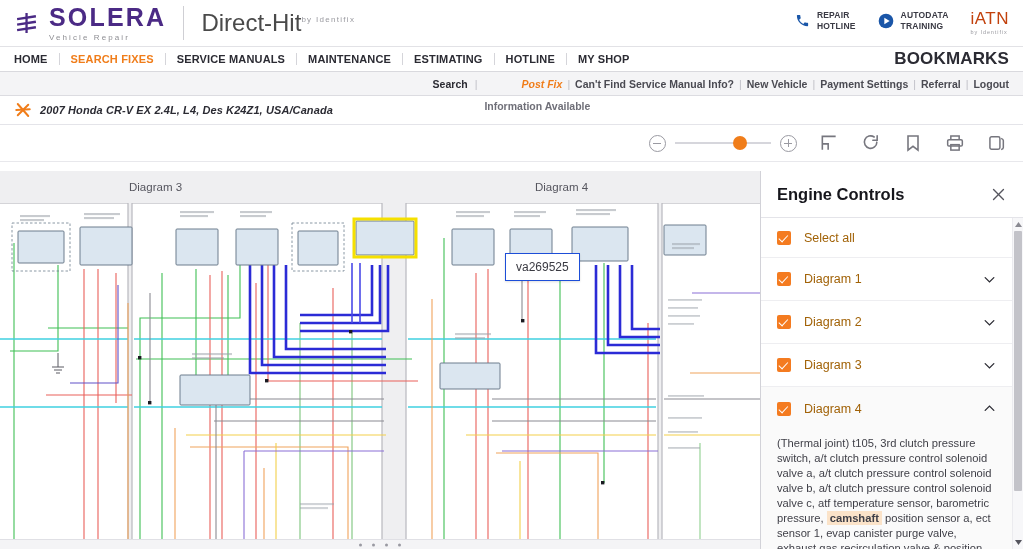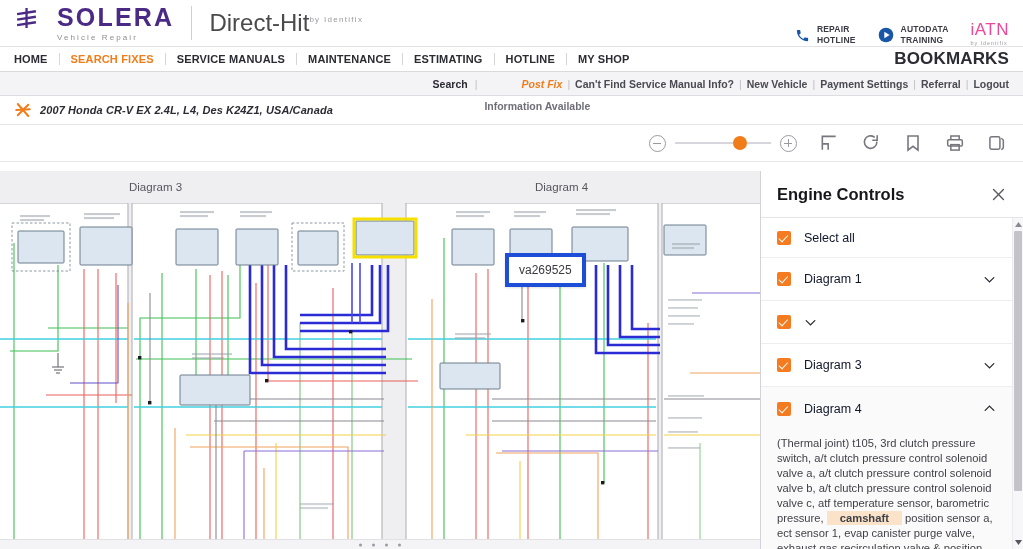--- a/index.html
+++ b/index.html
@@ -9,21 +9,21 @@
     background: #fff; overflow: hidden;
   }
   body { position: relative; }
 
   
   .header {
     height: 46px; background: #fff;
     display: flex; align-items: center;
     padding: 0 14px; position: relative;
   }
-  .brand { display: flex; align-items: flex-start; gap: 12px; }
+  .brand { display: flex; align-items: center; gap: 4px; }
   .solera-mark { width: 26px; height: 26px; flex: 0 0 26px; margin-right: 5px; }
   .solera-text { display: flex; flex-direction: column; justify-content: center; }
   .solera-word {
     font-size: 25px; font-weight: 700; color: #4b2a85;
     letter-spacing: 2.2px; line-height: 1.0;
   }
   .solera-sub {
     font-size: 8px; color: #8e8e93; letter-spacing: 2.1px;
     margin-top: 3px; font-weight: 400;
   }
@@ -33,31 +33,31 @@
   .dh-text { display: flex; flex-direction: row; }
   .dh-word {
     font-size: 24px; color: #4a4a4a; font-weight: 400; line-height: 1.0;
     letter-spacing: 0px;
   }
   .dh-sub {
     font-size: 8px; color: #9a9aa0; letter-spacing: 1.3px; margin-top: 4px;
   }
 
   .header-right {
-    position: absolute; right: 14px; top: 0; height: 46px;
-    display: flex; align-items: flex-end; gap: 22px;
+    position: absolute; right: 14px; top: 10px; height: 46px;
+    display: flex; align-items: flex-start; gap: 22px;
   }
   .hr-item { display: flex; align-items: center; gap: 7px; cursor: pointer; }
   .hr-label {
     font-size: 8.5px; font-weight: 700; color: #3a3a44;
     line-height: 1.28; letter-spacing: 0.2px;
   }
   .iatn-block { display: flex; flex-direction: column; align-items: flex-start; }
   .iatn-word {
-    font-size: 17px; font-weight: 400; color: #ec4899; letter-spacing: 0.5px;
+    font-size: 17px; font-weight: 400; color: #c2410c; letter-spacing: 0.5px;
     line-height: 1;
   }
   .iatn-sub { font-size: 5.5px; color: #9a9aa0; letter-spacing: 0.9px; margin-top: 2px; }
 
   
   .mainnav {
     height: 26px; border-top: 1px solid #e2e2e6; border-bottom: 1px solid #d9d9de;
     display: flex; align-items: center; padding: 0 14px; background: #fff;
     position: relative;
   }
@@ -156,21 +156,21 @@
     background: #f4f4f6; border-top: 1px solid #e0e0e5;
   }
   .hscroll-grip {
     position: absolute; left: 50%; top: 50%; transform: translate(-50%, -50%);
     display: flex; gap: 10px;
   }
   .hscroll-grip span {
     width: 3px; height: 3px; border-radius: 50%; background: #9a9aa2; display: block;
   }
   .tooltip {
-    position: absolute; background: #fff; border: 4px solid #1d4ed8;
+    position: absolute; background: #fff; border: 1px solid #1d4ed8;
     font-size: 12px; color: #3a3a42; padding: 6px 10px; z-index: 6;
     box-shadow: 0 1px 2px rgba(0,0,0,.12);
   }
 
   
   .panel {
     width: 263px; flex: 0 0 263px; background: #fff;
     border-left: 1px solid #d2d2d8; display: flex; flex-direction: column;
     position: relative;
   }
@@ -188,28 +188,28 @@
   .prow.selectall { height: 40px; }
   .cbx {
     width: 14px; height: 14px; background: #f47b20; border-radius: 2px;
     flex: 0 0 14px; margin-right: 13px; position: relative; cursor: pointer;
   }
   .cbx::after {
     content: ""; position: absolute; left: 4.3px; top: 2.1px;
     width: 4px; height: 7.5px; border: solid #fff;
     border-width: 0 1.7px 1.7px 0; transform: rotate(43deg);
   }
-  .prow-label { font-size: 12.5px; color: #0f172a; flex: 1; }
+  .prow-label { font-size: 12.5px; color: #a16207; flex: 1; }
   .chev { width: 13px; height: 13px; cursor: pointer; }
   .prow.expanded { background: #fafafa; border-bottom: none; }
   .desc {
     padding: 6px 16px 10px 16px; font-size: 11.2px; line-height: 15px;
     color: #3f3f47; background: #fafafa;
   }
-  .hl { background: #fbe3c9; padding: 1px 13px; font-weight: 700; border-radius: 0; }
+  .hl { background: #fbe3c9; padding: 1px 3px; font-weight: 700; border-radius: 0; }
   .vscroll {
     position: absolute; right: 0; top: 47px; bottom: 0; width: 11px;
     background: #f7f7f9; border-left: 1px solid #ebebef;
   }
   .vthumb {
     position: absolute; left: 1px; right: 1px; top: 13px; height: 260px;
     background: #c3c3c9; border-radius: 1px; cursor: grab;
   }
   .varrow {
     position: absolute; left: 0; right: 0; height: 13px;
@@ -558,20 +558,21 @@
       <div class="prow">
         <div class="cbx"></div>
         <div class="prow-label">Diagram 1</div>
         <svg class="chev" viewBox="0 0 24 24">
           <path fill="none" stroke="#2b2b33" stroke-width="2.4" stroke-linecap="round" d="M4 8.5 L12 16.5 L20 8.5"></path>
         </svg>
       </div>
 
       <div class="prow">
         <div class="cbx"></div>
+        <div class="prow-label">Diagram 2</div>
         <svg class="chev" viewBox="0 0 24 24">
           <path fill="none" stroke="#2b2b33" stroke-width="2.4" stroke-linecap="round" d="M4 8.5 L12 16.5 L20 8.5"></path>
         </svg>
       </div>
 
       <div class="prow">
         <div class="cbx"></div>
         <div class="prow-label">Diagram 3</div>
         <svg class="chev" viewBox="0 0 24 24">
           <path fill="none" stroke="#2b2b33" stroke-width="2.4" stroke-linecap="round" d="M4 8.5 L12 16.5 L20 8.5"></path>

